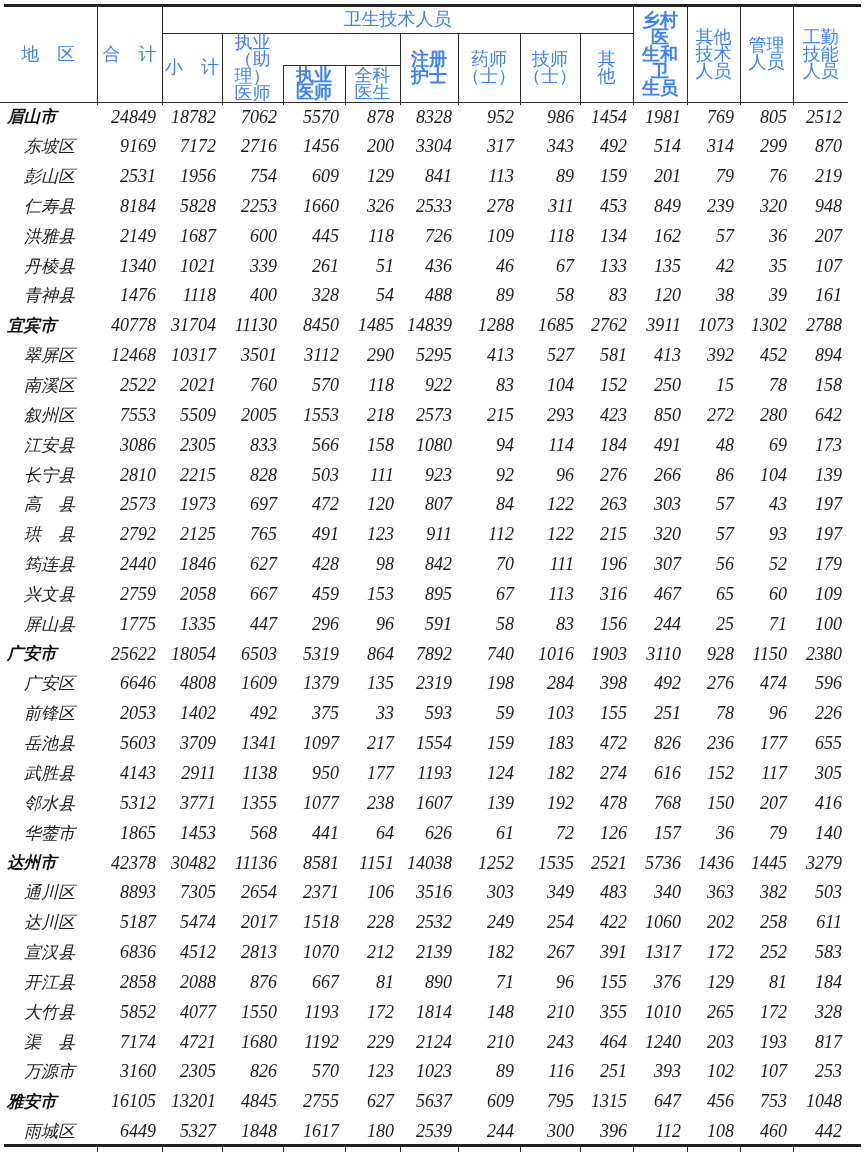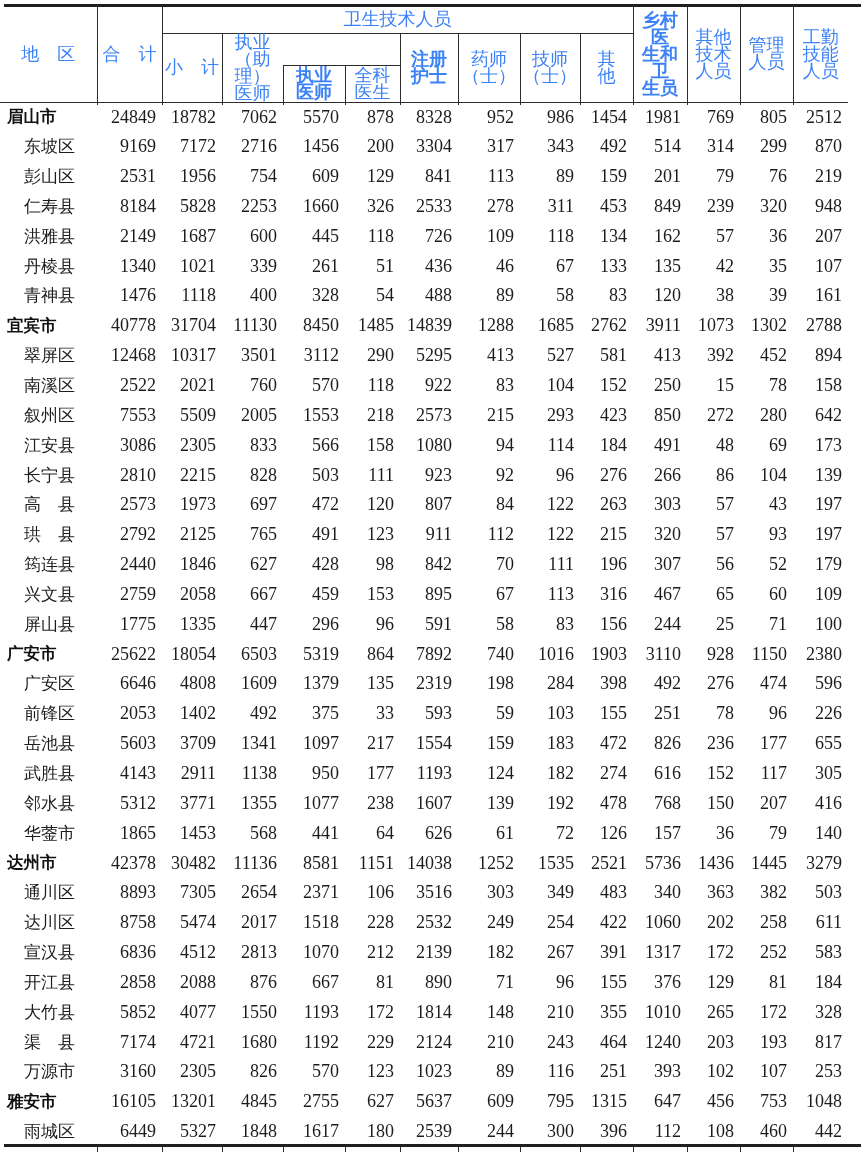--- a/index.html
+++ b/index.html
@@ -22,21 +22,21 @@
     font-weight:normal;font-size:18px;line-height:17px;
     vertical-align:middle;white-space:pre-line;
     color:#3b82f6;
   }
   tr.hA{height:26px;}
   tr.hB{height:32px;}
   tr.hC{height:35px;}
   .bR{border-right:1px solid #2c2c2c;}
   .bL{border-left:1px solid #2c2c2c;font-weight:bold;}
   .bB{border-bottom:1px solid #2c2c2c;}
-  tbody tr{height:29.857px;}
+  tbody tr{height:29.857px;font-style:italic;}
   tbody th.name{
     font-weight:normal;font-size:17px;text-align:left;
     padding-left:24px;vertical-align:middle;white-space:pre;color:#1c1c1c;
   }
   tbody tr.city th.name{
     font-family:"Liberation Sans","DejaVu Sans",sans-serif;
     font-weight:700;padding-left:7px;font-size:16.5px;color:#111;
   }
   tbody td.num{
     font-size:18px;text-align:right;padding-right:6px;
@@ -533,21 +533,21 @@
           <td class="num">303</td>
           <td class="num">349</td>
           <td class="num">483</td>
           <td class="num">340</td>
           <td class="num">363</td>
           <td class="num">382</td>
           <td class="num">503</td>
         </tr>
         <tr class="county">
           <th class="name">达川区</th>
-          <td class="num">8758</td>
+          <td class="num">5187</td>
           <td class="num">5474</td>
           <td class="num">2017</td>
           <td class="num">1518</td>
           <td class="num">228</td>
           <td class="num">2532</td>
           <td class="num">249</td>
           <td class="num">254</td>
           <td class="num">422</td>
           <td class="num">1060</td>
           <td class="num">202</td>

